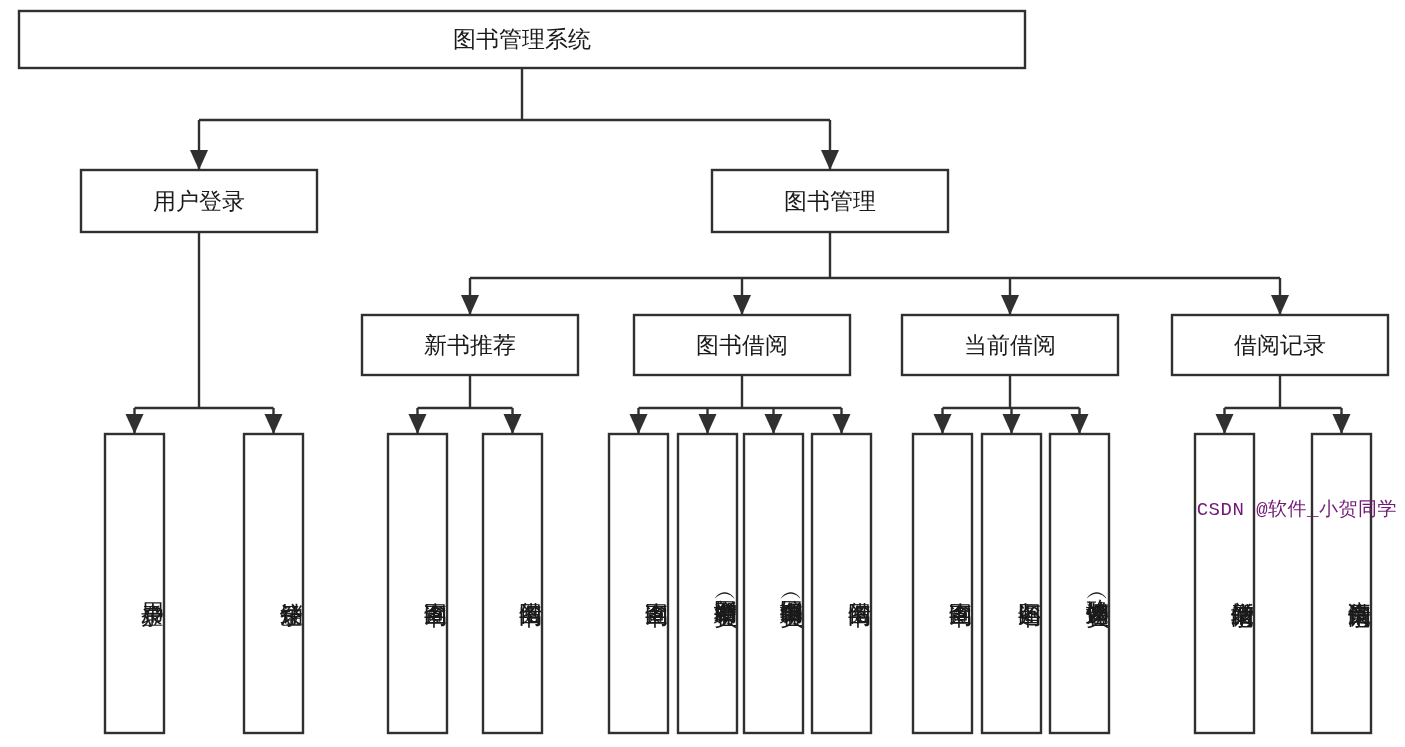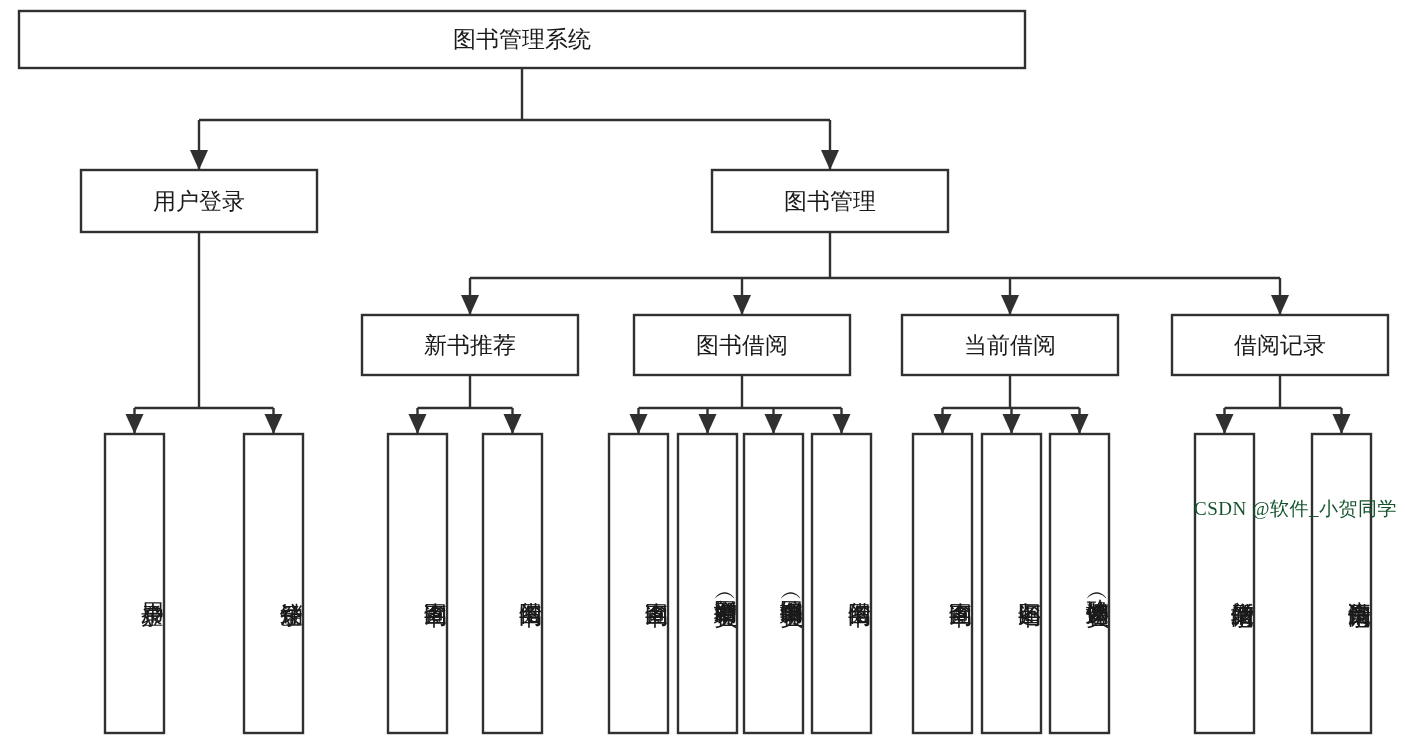--- a/index.html
+++ b/index.html
@@ -59,23 +59,23 @@
     writing-mode: vertical-rl;
     text-orientation: upright;
     letter-spacing: 1px;
     white-space: nowrap;
     pointer-events: none;
   }
   .watermark {
     position: absolute;
     right: 8px;
     bottom: 6px;
-    color: #14532d;
+    color: #701a75;
     font-size: 19px;
-    font-family: Liberation Serif, serif;
+    font-family: Liberation Mono, monospace;
     letter-spacing: 0.5px;
     user-select: none;
   }
 </style>
 </head>
 <body>
 
 <div id="diagram-root">
 
   <svg id="flow-svg" viewBox="0 0 1405 747">

